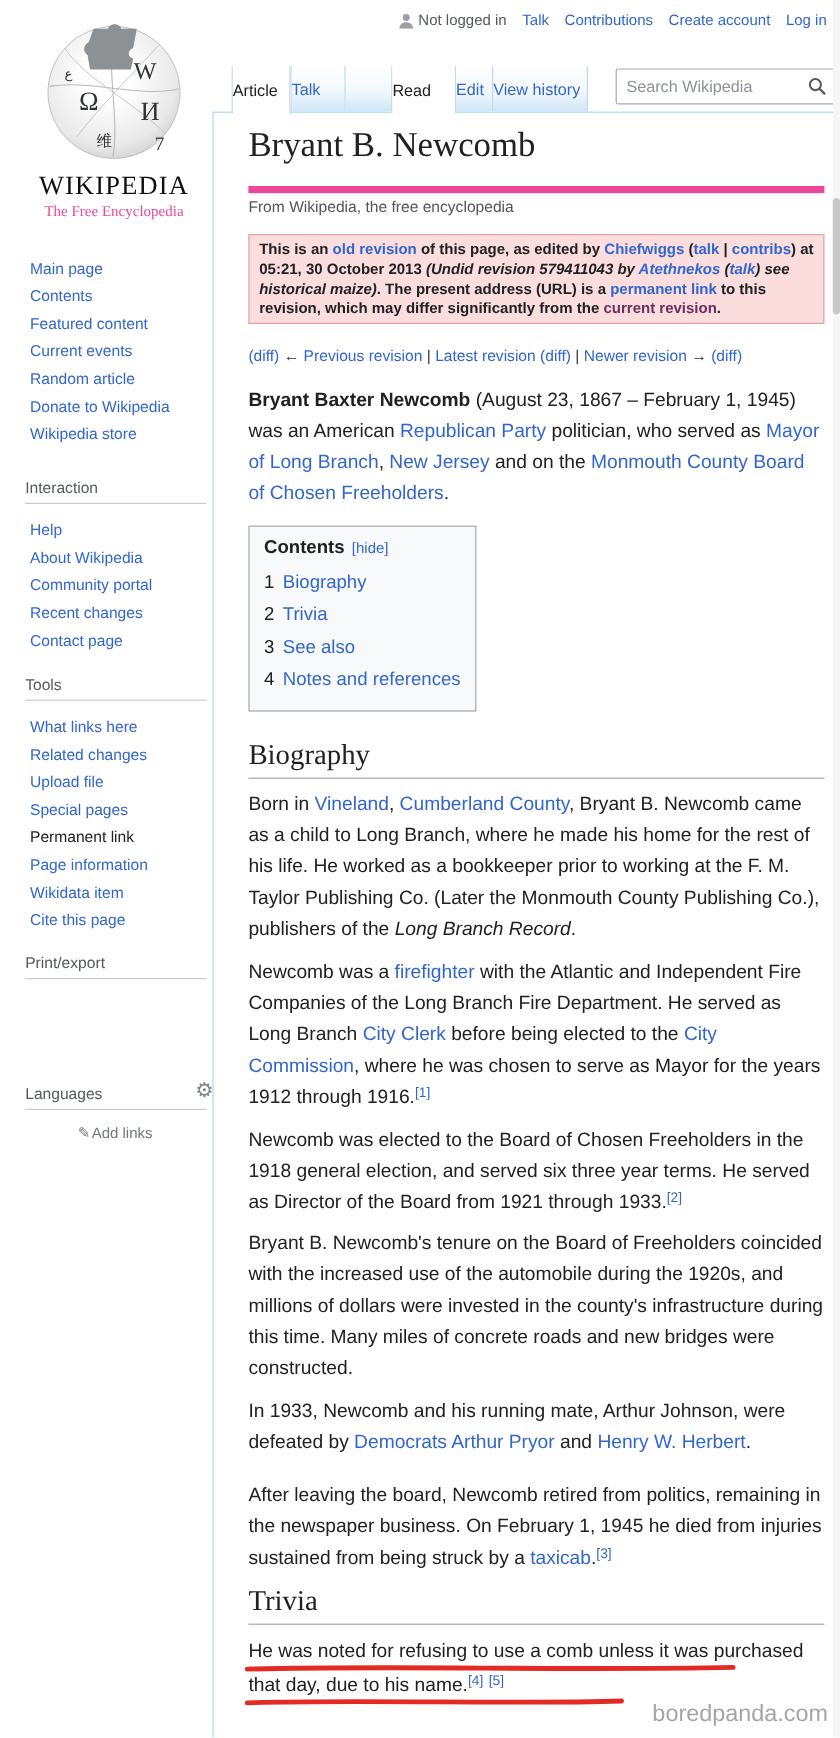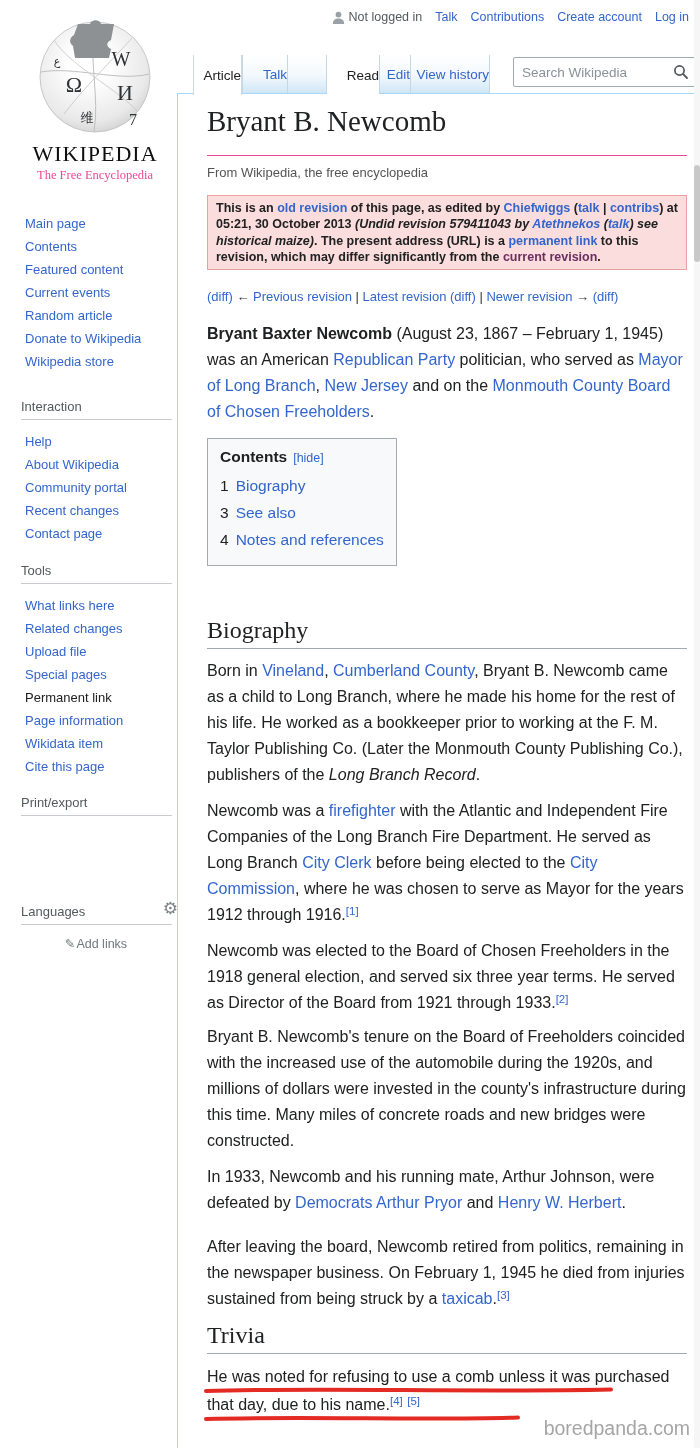--- a/index.html
+++ b/index.html
@@ -9,21 +9,21 @@
 
   
   .personal-bar{position:absolute;top:10px;right:11px;display:flex;gap:13px;align-items:flex-start;
                 font-size:12.5px;color:var(--gray,#54595d);}
   .personal-bar .pb-link{color:var(--link,#36c);}
   .pb-user{display:flex;align-items:center;gap:4px;}
 
   .hline{position:absolute;left:177px;right:0;top:93px;height:1px;background:var(--accent,#a7d7f9);}
   .vline{position:absolute;left:177px;top:94px;bottom:0;width:1px;background:var(--accent,#a7d7f9);}
 
-  .tab{position:absolute;top:55px;height:38px;display:flex;align-items:center;justify-content:flex-end;
+  .tab{position:absolute;top:55px;height:38px;display:flex;align-items:center;justify-content:flex-start;
        font-size:13.5px;box-sizing:border-box;}
   .tab.inactive{background:linear-gradient(to bottom,#ffffff 0%,#f2f8fc 55%,#cfe6f6 100%);
                 border-left:1px solid #c3d7e4;}
   .tab.inactive.last{border-right:1px solid #c3d7e4;}
   .tab.active{background:#fff;height:40px;z-index:2;color:var(--text,#202122);}
   .tab.active.boxed{border-left:1px solid #cdd9e0;border-right:1px solid #cdd9e0;}
   .tab .tlabel{color:var(--link,#36c);}
   .tab.active .tlabel{color:var(--text,#202122);}
 
   .search-wrap{position:absolute;left:513px;top:57px;width:183px;height:30px;}
@@ -44,21 +44,21 @@
   .side-ul li.plain{color:var(--text,#202122);}
   .side-head{position:absolute;left:21px;width:151px;font-size:13px;color:var(--gray,#54595d);
              padding-bottom:5px;border-bottom:1px solid #c8ccd1;}
   .gear{position:absolute;right:-6px;top:-4px;font-size:17px;color:#7d8389;line-height:1;}
   .add-links{position:absolute;left:21px;width:150px;text-align:center;font-size:12.5px;color:#72777d;}
 
   
   .content{position:absolute;left:207px;top:0;width:480px;}
   .content > *{position:absolute;left:0;width:480px;margin:0;}
   h1.title{top:104px;font-family:"Liberation Serif",serif;font-weight:normal;font-size:29px;line-height:34px;
-           padding-bottom:17px;border-bottom:1px solid #ec4899;}
+           padding-bottom:17px;border-bottom:6px solid #ec4899;}
   .subtitle{top:165px;font-size:13px;color:#555;}
   .notice{top:195px;box-sizing:border-box;background:var(--notice-bg,#fbdddd);border:1px solid var(--notice-border,#ec9f9f);
           padding:4px 8px;font-size:12.5px;line-height:16.3px;color:#202122;}
   .revnav{top:289px;font-size:13px;color:#333;white-space:nowrap;}
   .para{font-size:16px;line-height:26px;color:var(--text,#202122);}
   h2.sec{font-family:"Liberation Serif",serif;font-weight:normal;font-size:24px;line-height:29px;
          padding-bottom:3px;border-bottom:1px solid #a2a9b1;}
   .toc{top:438px;width:190px !important;box-sizing:border-box;background:var(--toc-bg,#f8f9fa);
        border:1px solid var(--toc-border,#a6a9ad);padding:9px 12px 12px;}
   .toc-title{text-align:left;font-size:15.5px;margin-bottom:6px;}
@@ -210,20 +210,23 @@
     <p class="para" style="top:321px;"><span class="sg-b">Bryant Baxter Newcomb</span><span class="sg-t"> (August 23, 1867 – February 1, 1945) was an American </span><span class="sg-l">Republican Party</span><span class="sg-t"> politician, who served as </span><span class="sg-l">Mayor of Long Branch</span><span class="sg-t">, </span><span class="sg-l">New Jersey</span><span class="sg-t"> and on the </span><span class="sg-l">Monmouth County Board of Chosen Freeholders</span><span class="sg-t">.</span></p>
 
     <div class="toc">
       <div class="toc-title">
         <span class="tt">Contents</span><span class="hide">[hide]</span>
       </div>
       <div class="toc-row">
         <span class="num">1</span><span class="link">Biography</span>
       </div>
       <div class="toc-row">
+        <span class="num">2</span><span class="link">Trivia</span>
+      </div>
+      <div class="toc-row">
         <span class="num">3</span><span class="link">See also</span>
       </div>
       <div class="toc-row">
         <span class="num">4</span><span class="link">Notes and references</span>
       </div>
     </div>
 
     <h2 class="sec" style="top:616px;">Biography</h2>
     <p class="para" style="top:658px;"><span class="sg-t">Born in </span><span class="sg-l">Vineland</span><span class="sg-t">, </span><span class="sg-l">Cumberland County</span><span class="sg-t">, Bryant B. Newcomb came as a child to Long Branch, where he made his home for the rest of his life. He worked as a bookkeeper prior to working at the F. M. Taylor Publishing Co. (Later the Monmouth County Publishing Co.), publishers of the </span><span class="sg-i">Long Branch Record</span><span class="sg-t">.</span></p>
     <p class="para" style="top:798px;"><span class="sg-t">Newcomb was a </span><span class="sg-l">firefighter</span><span class="sg-t"> with the Atlantic and Independent Fire Companies of the Long Branch Fire Department. He served as Long Branch </span><span class="sg-l">City Clerk</span><span class="sg-t"> before being elected to the </span><span class="sg-l">City Commission</span><span class="sg-t">, where he was chosen to serve as Mayor for the years 1912 through 1916.</span><span class="sg-r">[1]</span></p>

